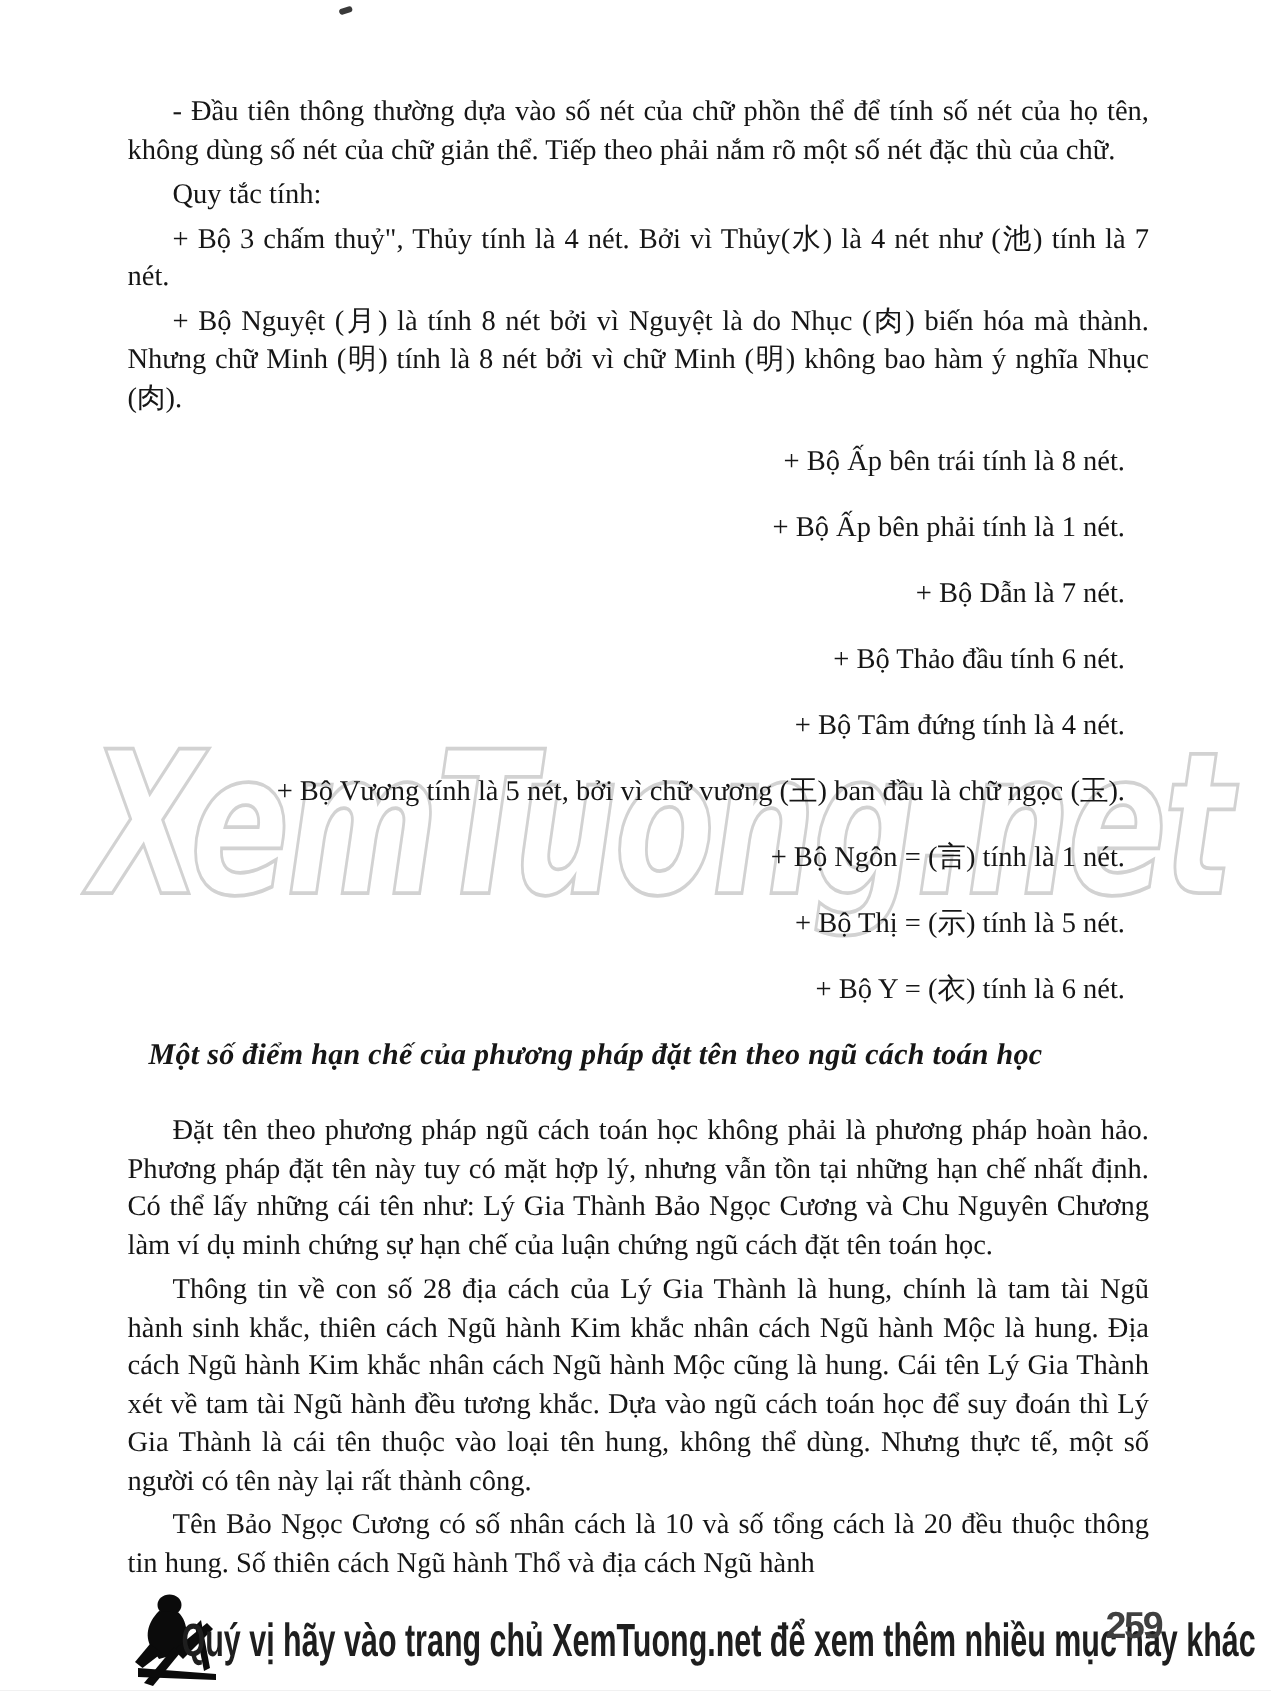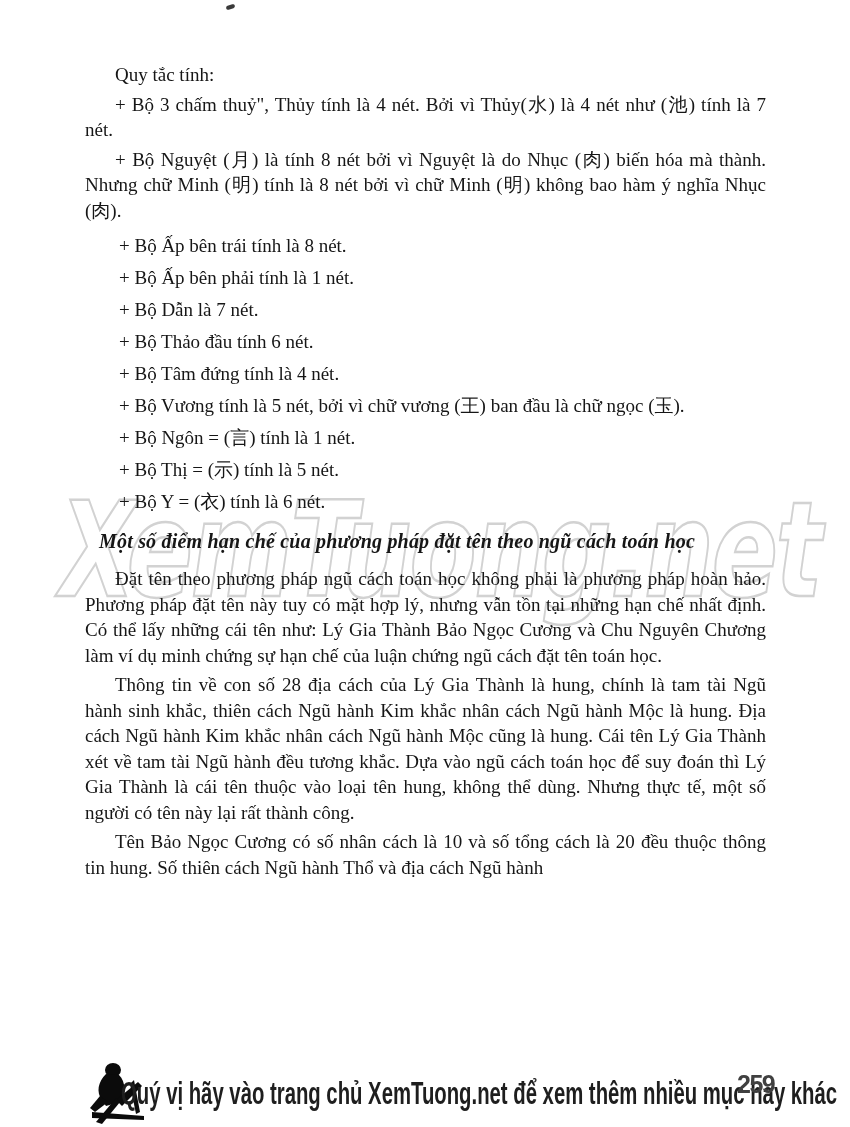--- a/index.html
+++ b/index.html
@@ -23,25 +23,25 @@
   }
   .content {
     position:absolute; left:85px; top:62px; width:681px; z-index:2;
   }
   .para {
     margin:0 0 4px 0; font-size:19px; line-height:25.5px;
     text-align:justify; text-indent:30px;
   }
   .rules { margin:9px 0 10px 0; }
   .rule {
-    margin:4px; font-size:19px; line-height:28px; text-indent:30px;
-    text-align:left;
+    margin:16px; font-size:19px; line-height:28px; text-indent:30px;
+    text-align:right;
   }
   .heading {
-    margin:12px 0 12px 0; font-size:20px; line-height:26px;
+    margin:12px 0 25px 0; font-size:20px; line-height:26px;
     font-style:italic; font-weight:bold; text-indent:14px;
     letter-spacing:0.2px;
   }
   .footer { position:absolute; left:0; top:1062px; width:770px; height:65px; z-index:3; }
   .footer-text {
     position:absolute; left:121px; top:14px; white-space:nowrap;
     font-family:"Liberation Sans","DejaVu Sans",sans-serif;
     font-size:31px; font-weight:600; color:#1e1e1e;
     transform:scaleX(0.655); transform-origin:left top;
   }
@@ -55,20 +55,21 @@
 </head>
 <body>
 
 <div class="page">
 
   <span class="top-mark"></span>
 
   <div class="watermark">XemTuong.net</div>
 
   <div class="content">
+    <p class="para">- Đầu tiên thông thường dựa vào số nét của chữ phồn thể để tính số nét của họ tên, không dùng số nét của chữ giản thể. Tiếp theo phải nắm rõ một số nét đặc thù của chữ.</p>
     <p class="para">Quy tắc tính:</p>
     <p class="para">+ Bộ 3 chấm thuỷ", Thủy tính là 4 nét. Bởi vì Thủy(水) là 4 nét như (池) tính là 7 nét.</p>
     <p class="para">+ Bộ Nguyệt (月) là tính 8 nét bởi vì Nguyệt là do Nhục (肉) biến hóa mà thành. Nhưng chữ Minh (明) tính là 8 nét bởi vì chữ Minh (明) không bao hàm ý nghĩa Nhục (肉).</p>
 
     <div class="rules">
       <p class="rule">+ Bộ Ấp bên trái tính là 8 nét.</p>
       <p class="rule">+ Bộ Ấp bên phải tính là 1 nét.</p>
       <p class="rule">+ Bộ Dẫn là 7 nét.</p>
       <p class="rule">+ Bộ Thảo đầu tính 6 nét.</p>
       <p class="rule">+ Bộ Tâm đứng tính là 4 nét.</p>

